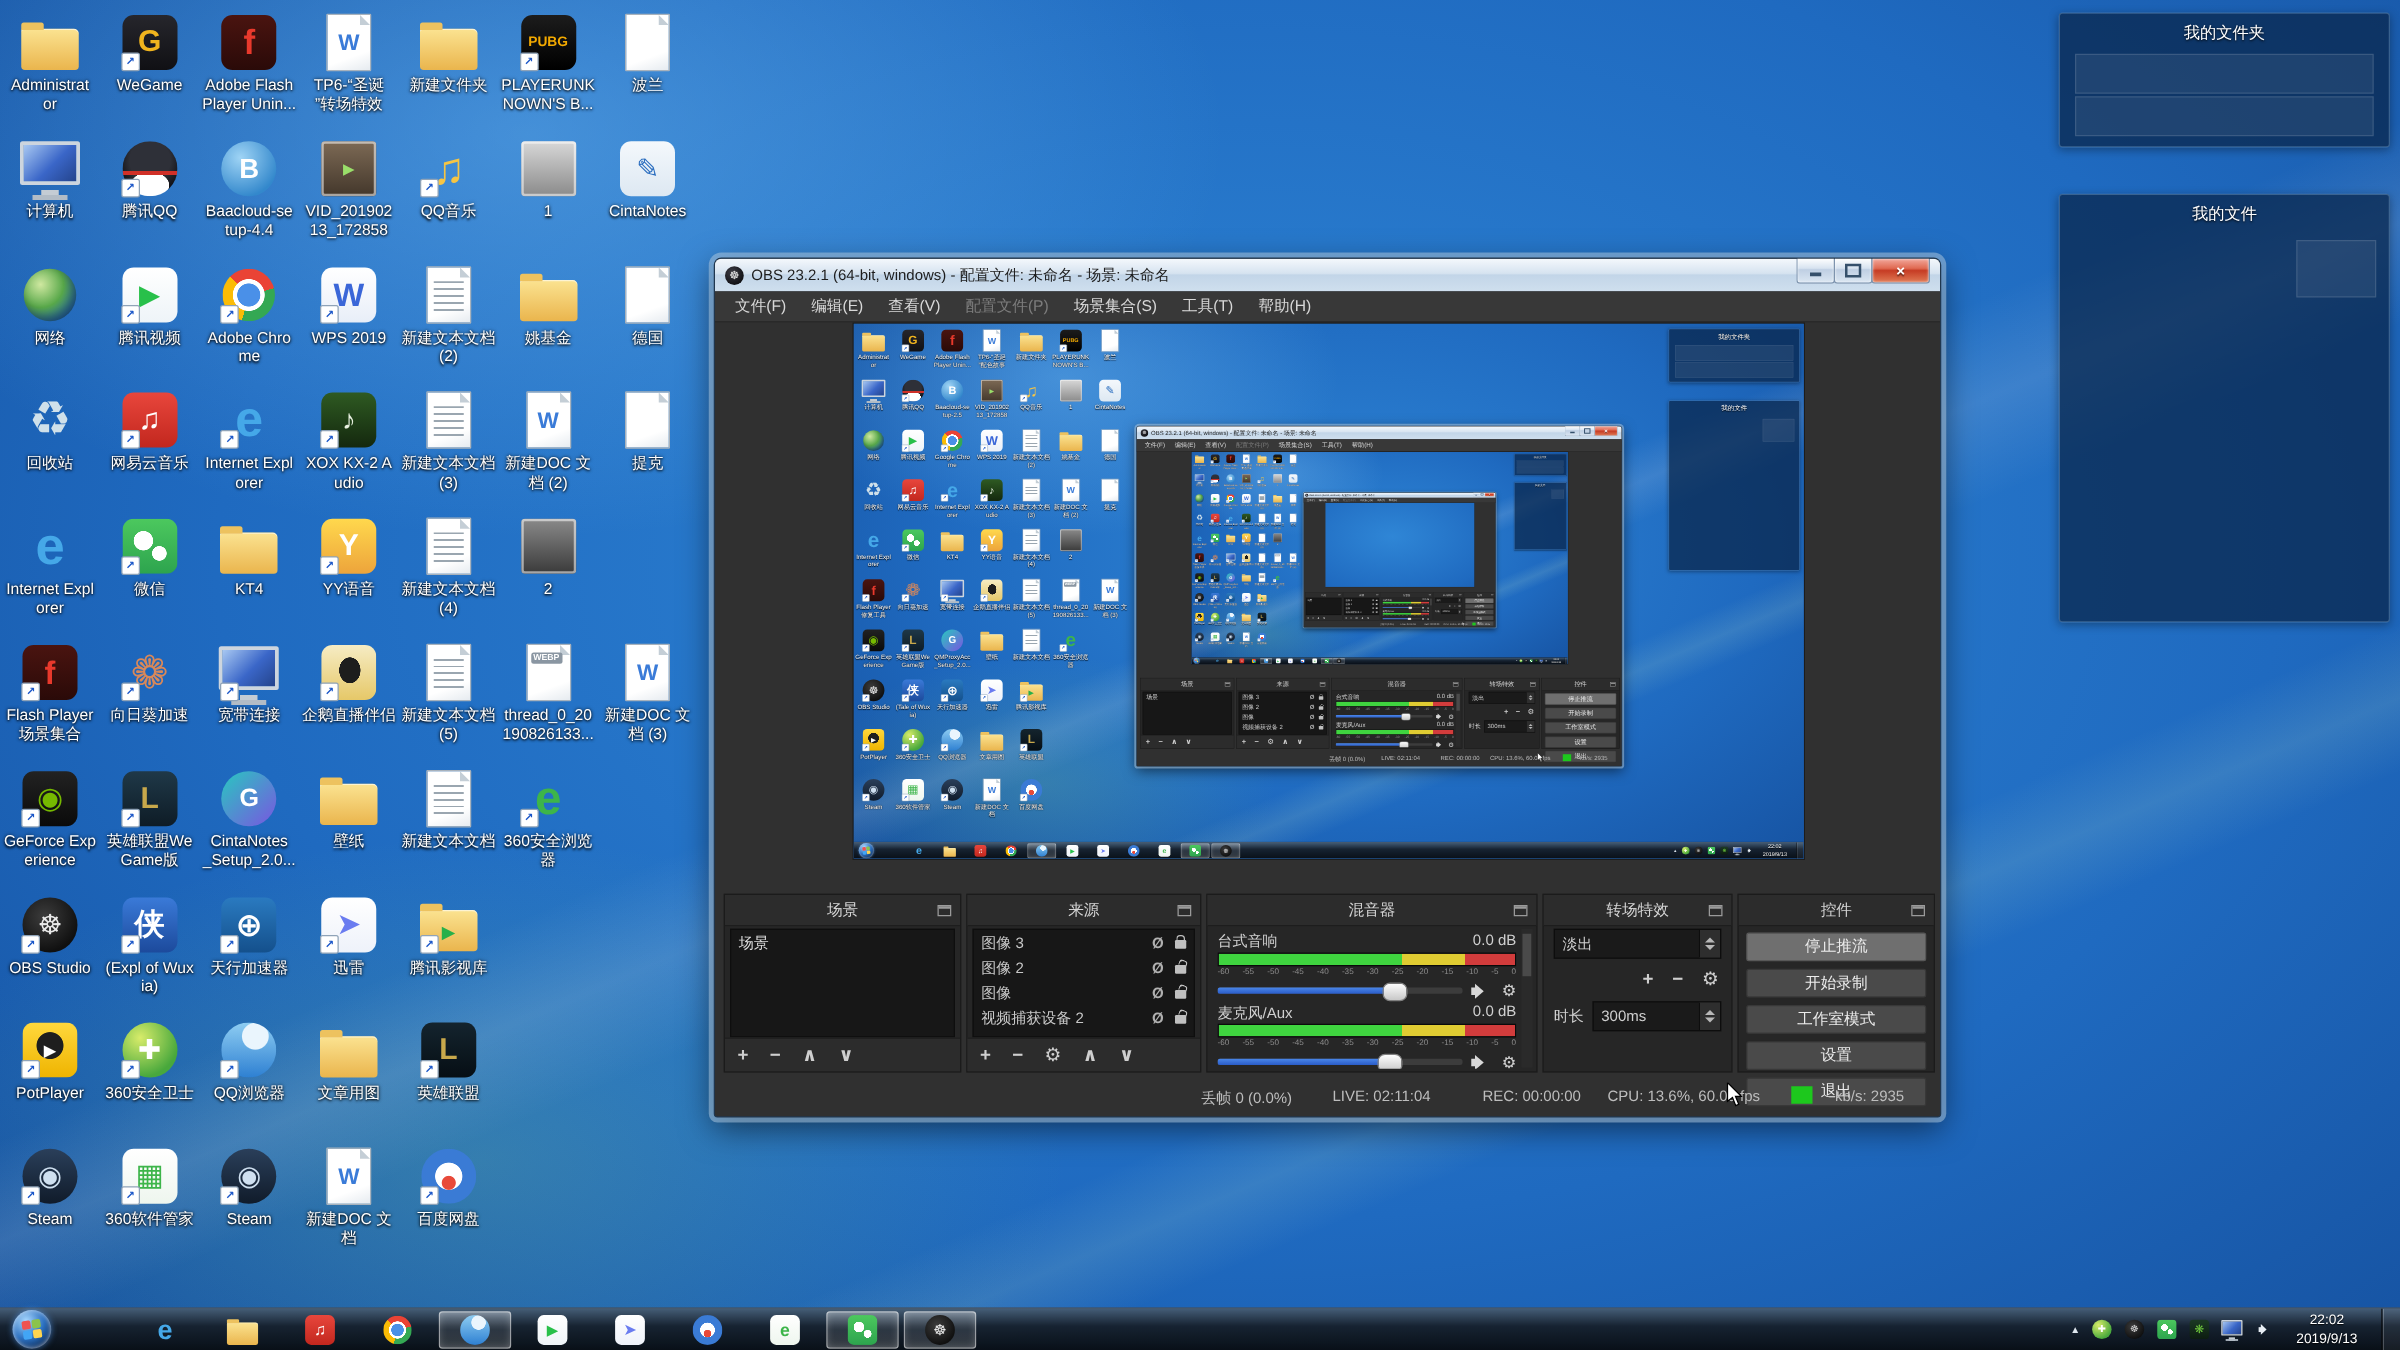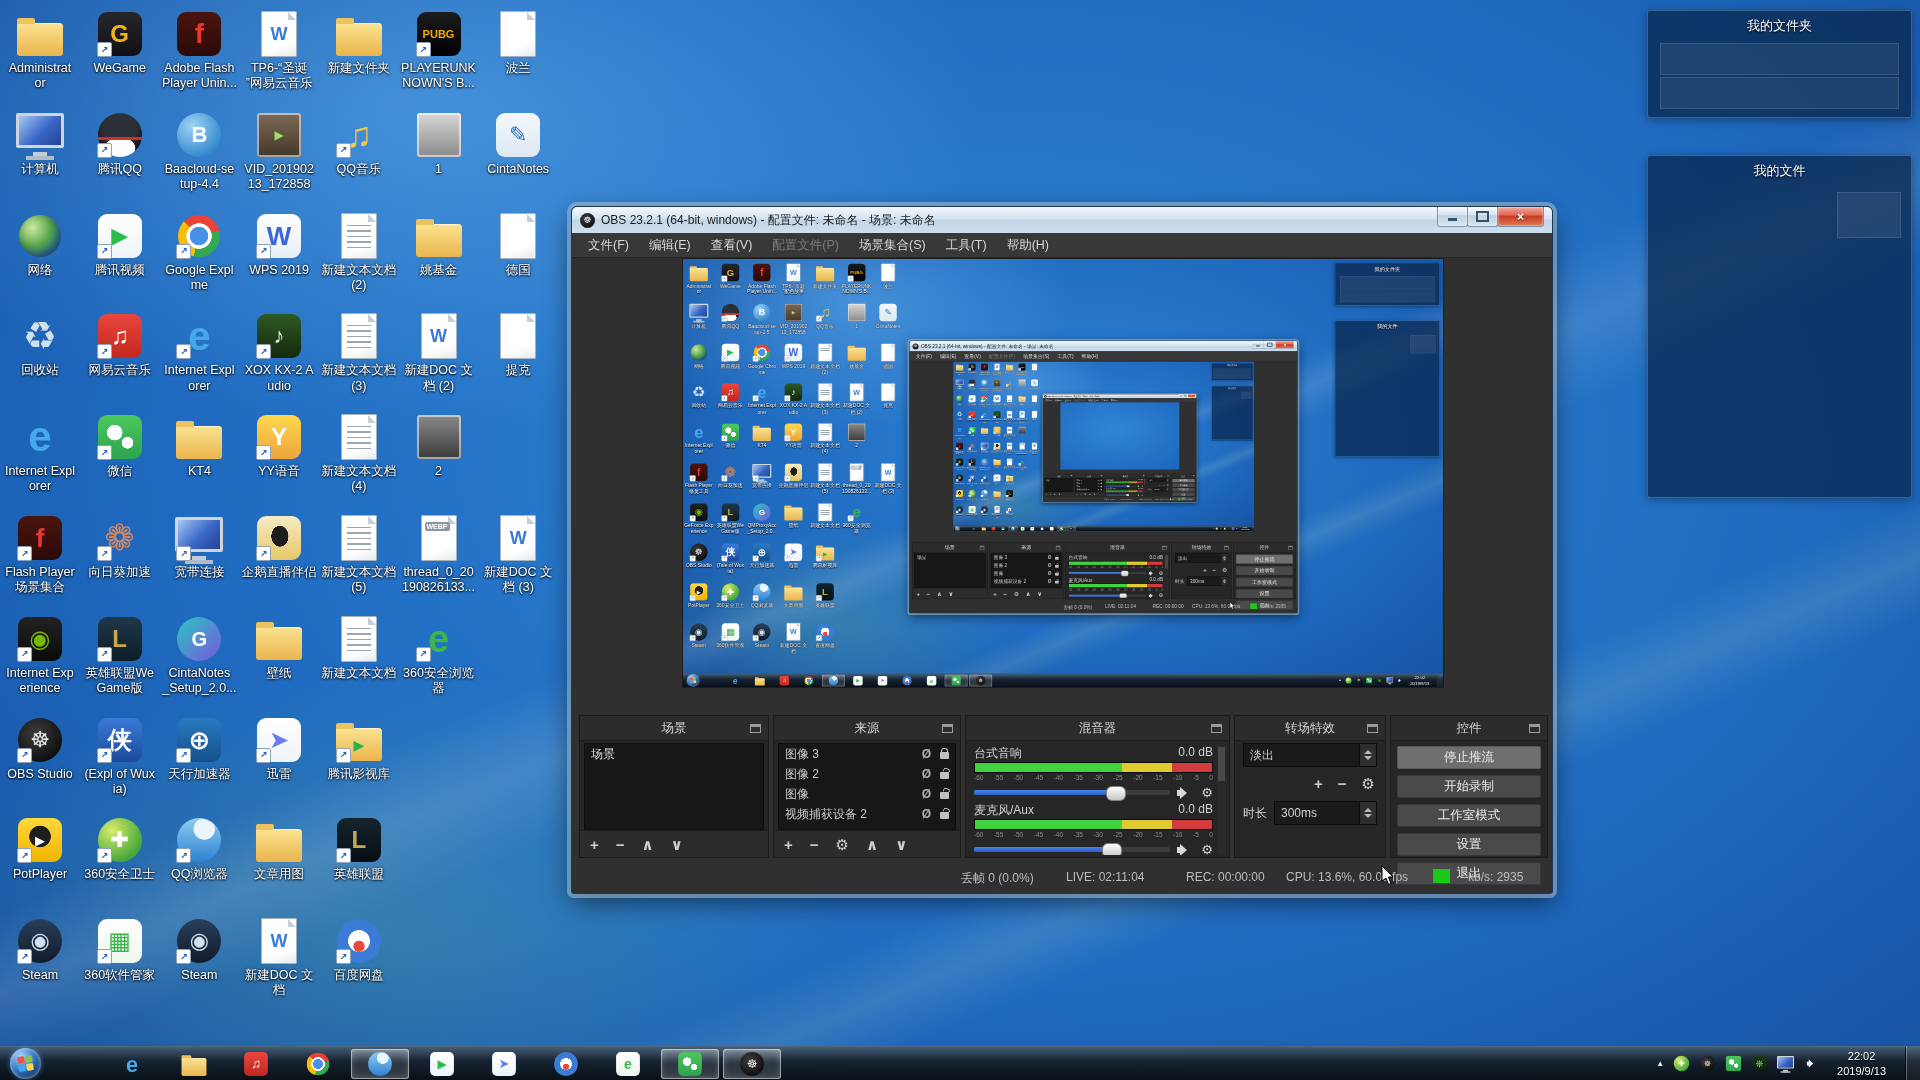--- a/index.html
+++ b/index.html
@@ -240,21 +240,21 @@
       </div>
       <div class="desk-icon" style="left: 240.1px; top: 10px;">
         <div class="icwrap" style="height: 48px; width: 48px;">
           <div class="ic" style="transform: scale(1);">
             <div class="body shape-docw">
               <span class="glyph" style="color: rgb(58, 123, 216); font-size: 18px;">W</span>
             </div>
           </div>
         </div>
         <div class="dlabel">TP6-“圣诞
-”网易云音乐</div>
+”转场特效</div>
       </div>
       <div class="desk-icon" style="left: 319.8px; top: 10px;">
         <div class="icwrap" style="height: 48px; width: 48px;">
           <div class="ic" style="transform: scale(1);">
             <div class="body shape-folder"></div>
           </div>
         </div>
         <div class="dlabel">新建文件夹</div>
       </div>
       <div class="desk-icon" style="left: 399.5px; top: 10px;">
@@ -364,21 +364,21 @@
         </div>
         <div class="dlabel">腾讯视频</div>
       </div>
       <div class="desk-icon" style="left: 160.4px; top: 211.6px;">
         <div class="icwrap" style="height: 48px; width: 48px;">
           <div class="ic" style="transform: scale(1);">
             <div class="body shape-chrome"></div>
             <span class="sc"></span>
           </div>
         </div>
-        <div class="dlabel">Google Expl
+        <div class="dlabel">Adobe Chro
 me</div>
       </div>
       <div class="desk-icon" style="left: 240.1px; top: 211.6px;">
         <div class="icwrap" style="height: 48px; width: 48px;">
           <div class="ic" style="transform: scale(1);">
             <div class="body shape-app" style="background: linear-gradient(rgb(255, 255, 255), rgb(232, 238, 248));">
               <span class="glyph" style="color: rgb(58, 102, 216); font-size: 26px;">W</span>
             </div>
             <span class="sc"></span>
           </div>
@@ -613,21 +613,21 @@
       </div>
       <div class="desk-icon" style="left: 1px; top: 614.8px;">
         <div class="icwrap" style="height: 48px; width: 48px;">
           <div class="ic" style="transform: scale(1);">
             <div class="body shape-app" style="background: linear-gradient(rgb(34, 34, 34), rgb(10, 10, 10));">
               <span class="glyph" style="color: rgb(118, 185, 0); font-size: 24px;">◉</span>
             </div>
             <span class="sc"></span>
           </div>
         </div>
-        <div class="dlabel">Internet Exp
+        <div class="dlabel">GeForce Exp
 erience</div>
       </div>
       <div class="desk-icon" style="left: 80.7px; top: 614.8px;">
         <div class="icwrap" style="height: 48px; width: 48px;">
           <div class="ic" style="transform: scale(1);">
             <div class="body shape-app" style="background: linear-gradient(rgb(31, 56, 72), rgb(14, 28, 38));">
               <span class="glyph" style="color: rgb(200, 168, 75); font-size: 24px;">L</span>
             </div>
             <span class="sc"></span>
           </div>

